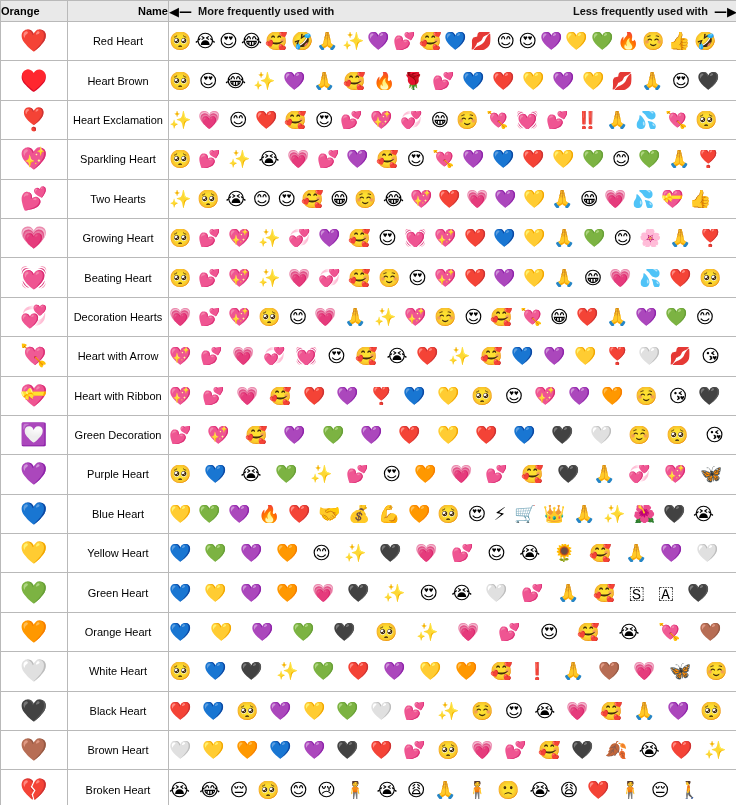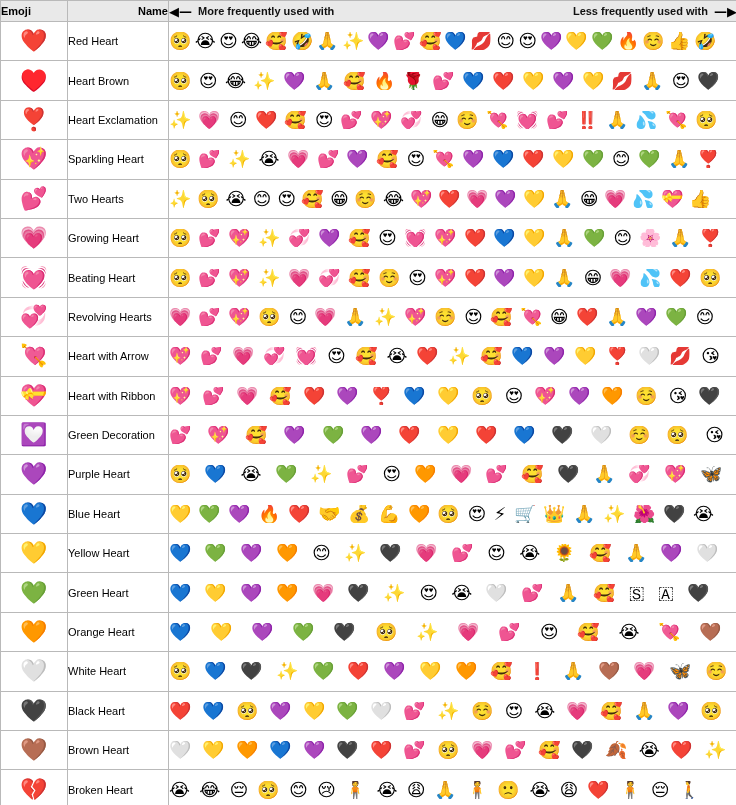--- a/index.html
+++ b/index.html
@@ -59,21 +59,21 @@
     font-family: "DejaVu Sans", sans-serif;
   }
   tbody tr { height: 39.4px; }
   td.cell-emoji {
     text-align: center;
     font-size: 22px;
     line-height: 1;
     font-family: "DejaVu Sans", "Liberation Sans", sans-serif;
   }
   td.cell-name {
-    text-align: left;
+    text-align: center;
     font-size: 11px;
     color: #000;
     font-weight: normal;
     margin-left: 19px;
   }
   td.cell-related {
     padding: 0 4px;
     white-space: nowrap;
     overflow: hidden;
   }
@@ -91,21 +91,21 @@
     flex: 0 0 auto;
   }
 </style>
 </head>
 <body>
 
 <div id="page">
   <table class="emoji-table">
     <thead>
       <tr>
-        <th class="col-emoji">Emoji</th>
+        <th class="col-emoji">Orange</th>
         <th class="col-name">Name</th>
         <th class="col-rel">
           <div class="rel-header">
             <span class="rel-left">
               <span class="arrow">◀—</span>
               <span>More frequently used with</span>
             </span>
             <span class="rel-right">
               <span>Less frequently used with</span>
               <span class="arrow">—▶</span>
@@ -303,21 +303,21 @@
               <span>😁</span>
               <span>💗</span>
               <span>💦</span>
               <span>❤️</span>
               <span>🥺</span>
             </div>
           </td>
         </tr>
         <tr>
           <td class="cell-emoji">💞</td>
-          <td class="cell-name">Revolving Hearts</td>
+          <td class="cell-name">Decoration Hearts</td>
           <td class="cell-related">
             <div class="related-strip" style="gap: 7.44px;">
               <span>💗</span>
               <span>💕</span>
               <span>💖</span>
               <span>🥺</span>
               <span>😊</span>
               <span>💗</span>
               <span>🙏</span>
               <span>✨</span>

